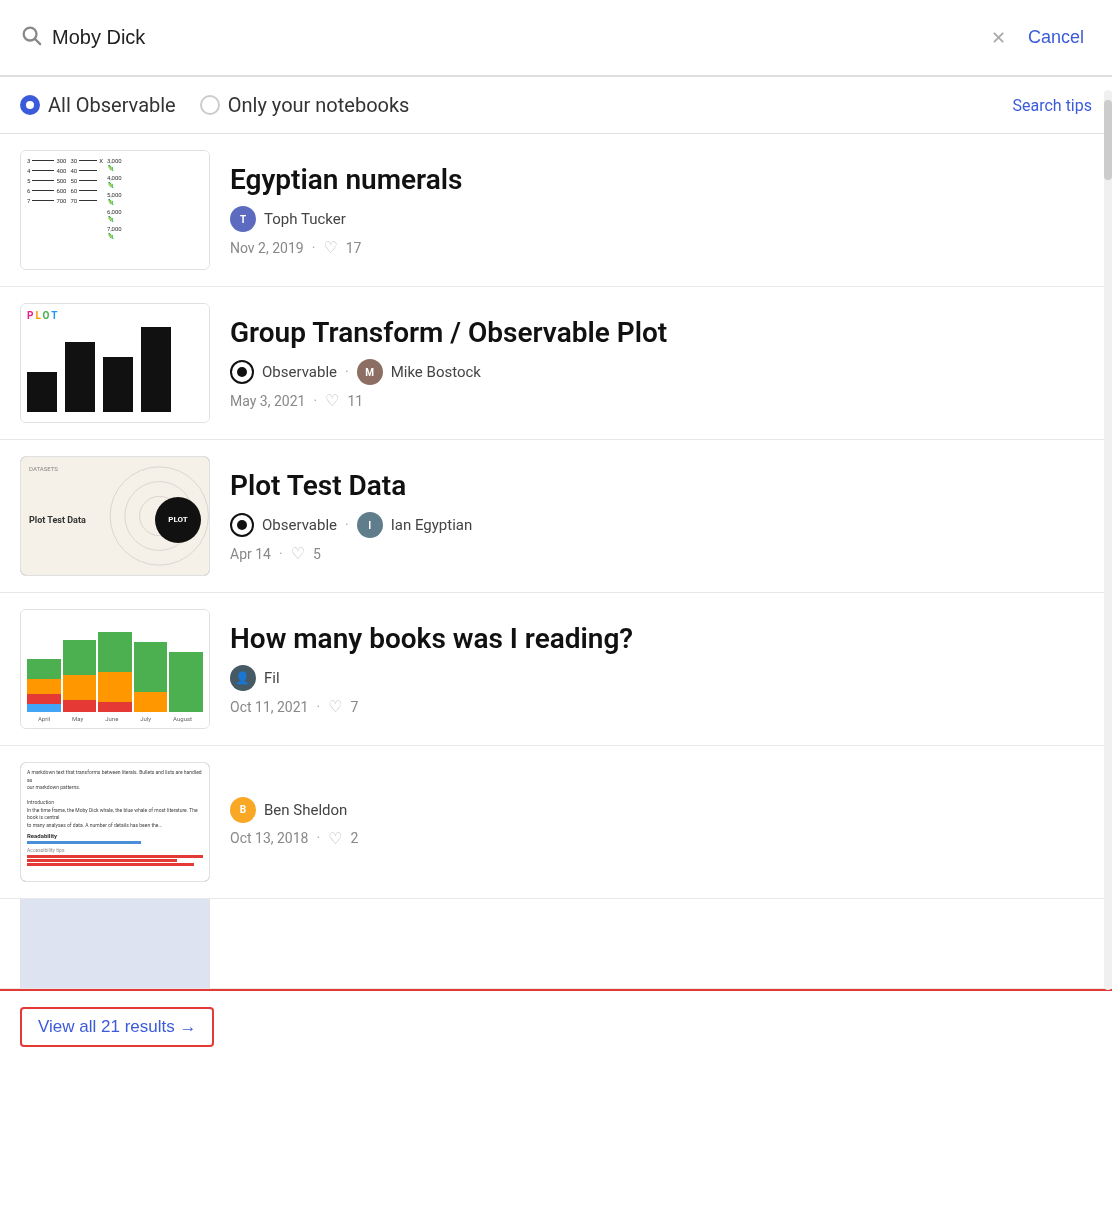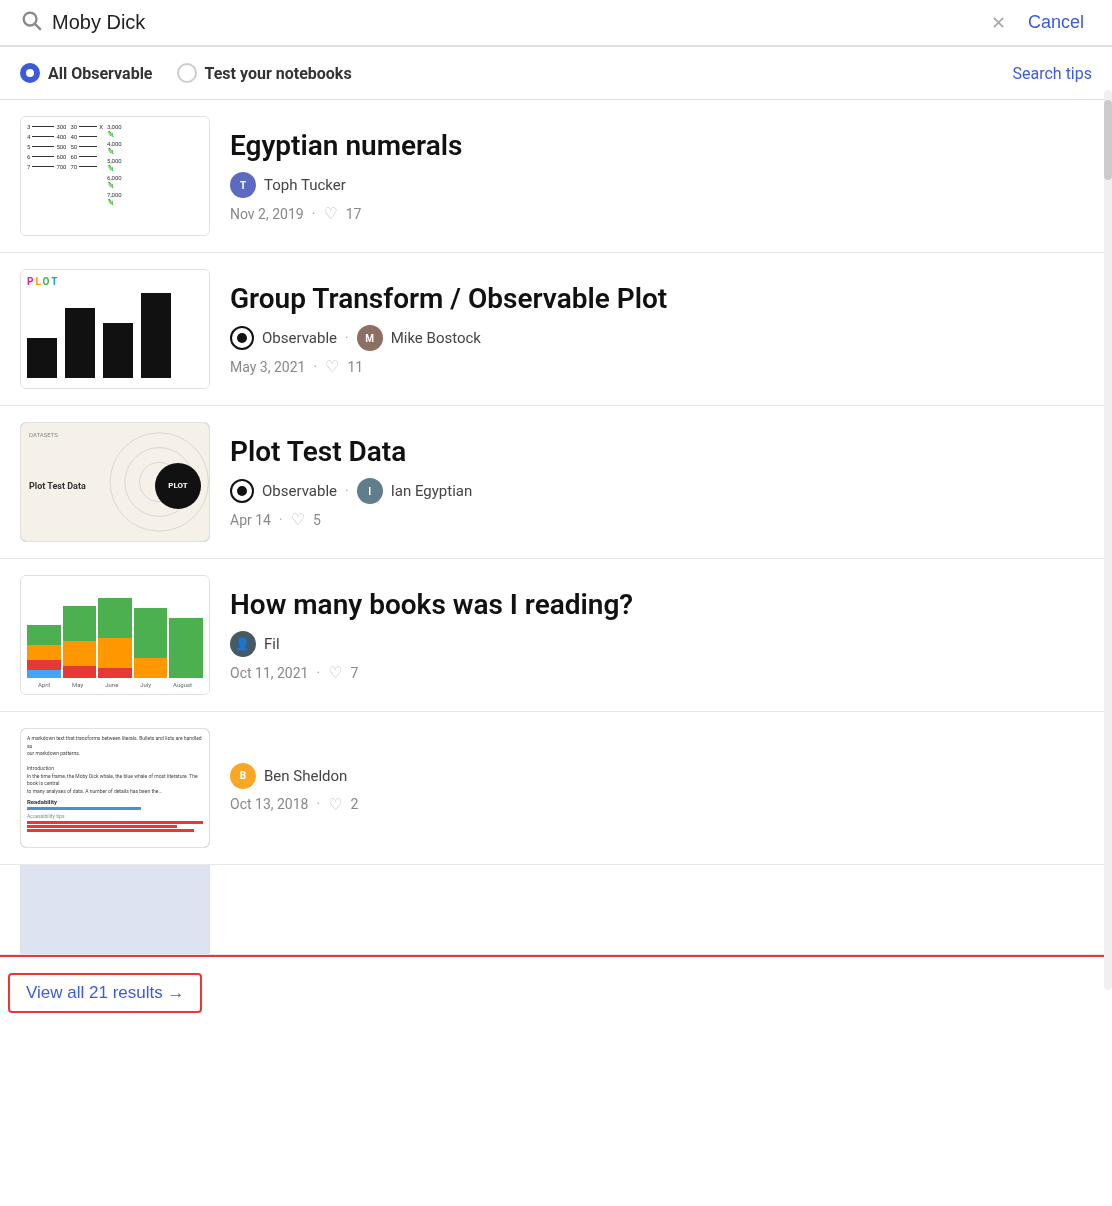--- a/index.html
+++ b/index.html
@@ -9,21 +9,21 @@
       width: 1112px;
       min-height: 1206px;
       position: relative;
       overflow-x: hidden;
     }
 
     
     .search-bar {
       display: flex;
       align-items: center;
-      padding: 8px 20px;
+      padding: 23px 20px;
       border-bottom: 2px solid #e0e0e0;
       gap: 10px;
     }
     .search-icon-wrap {
       color: #888;
       font-size: 20px;
     }
     .search-input {
       flex: 1;
       border: none;
@@ -77,23 +77,22 @@
       background: #3b5bdb;
     }
     .radio-circle.selected::after {
       content: '';
       width: 8px;
       height: 8px;
       border-radius: 50%;
       background: #fff;
     }
     .radio-label {
-      font-size: 16px;
+      font-size: 20px;
       color: #333;
-      font-weight: bold;
     }
     .search-tips-link {
       margin-left: auto;
       color: #3b5bdb;
       font-size: 16px;
       cursor: pointer;
       text-decoration: none;
     }
 
     
@@ -227,21 +226,21 @@
       width: 8px;
       height: 80px;
       background: #ccc;
       border-radius: 4px;
       position: absolute;
       top: 10px;
     }
 
     
     .view-all-container {
-      padding: 16px 8px;
+      padding: 16px 20px;
       border-top: 2px solid #e53935;
     }
     .view-all-btn {
       color: #3b5bdb;
       font-size: 17px;
       font-weight: 500;
       cursor: pointer;
       background: none;
       border: 2px solid #e53935;
       padding: 8px 16px;
@@ -274,21 +273,21 @@
 </div>
 
 <div class="filter-bar">
   <div class="radio-option">
     <div class="radio-circle selected">
     </div>
     <span class="radio-label">All Observable</span>
   </div>
   <div class="radio-option">
     <div class="radio-circle"></div>
-    <span class="radio-label">Test your notebooks</span>
+    <span class="radio-label">Only your notebooks</span>
   </div>
   <a class="search-tips-link">Search tips</a>
 </div>
 
 <ul class="results-list">
 
   <li class="result-item">
     <div class="thumbnail">
       <div class="thumb-egyptian" style="width:100%;height:100%;background:#fff;padding:6px;font-size:7px;color:#333;">
         <div style="display:grid;grid-template-columns:1fr 1fr 1fr;gap:4px;width:100%;height:100%;">

